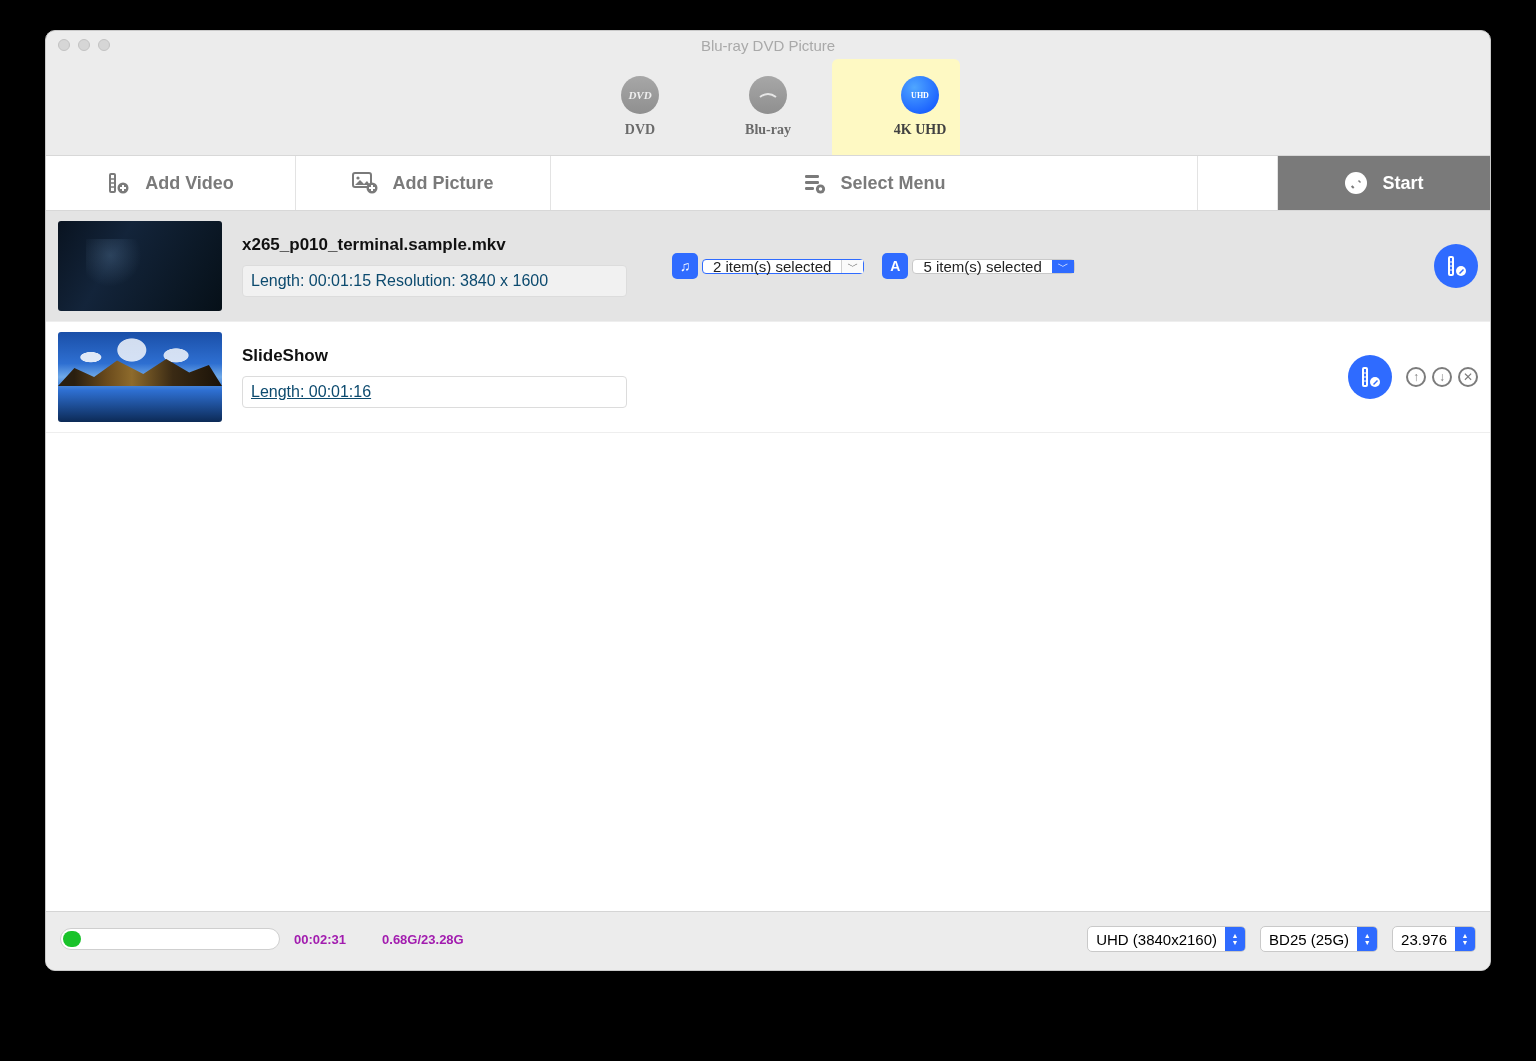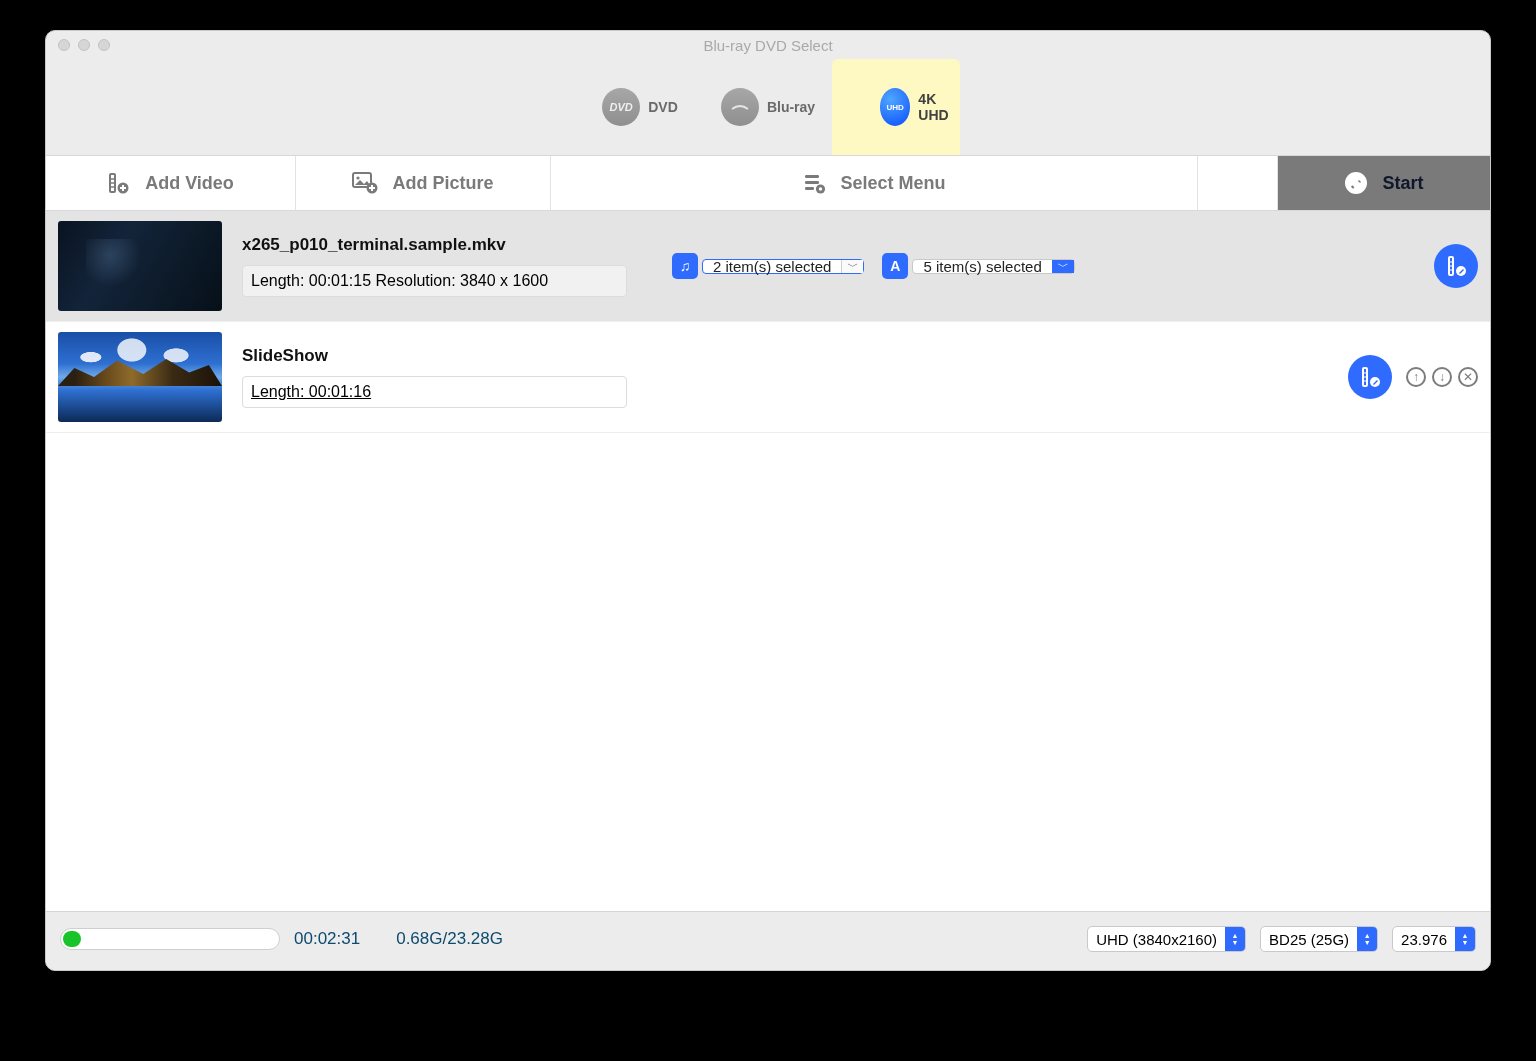--- a/index.html
+++ b/index.html
@@ -34,24 +34,25 @@
   .title {
     position: absolute; left: 0; right: 0; text-align: center;
     font-size: 15px; color: #a9a9a9; pointer-events: none;
   }
   
   .modes {
     display: flex; justify-content: center; gap: 0;
   }
   .mode {
     width: 128px; height: 96px;
-    display: flex; align-items: center; justify-content: center;
+    display: flex; flex-direction: column; align-items: center; justify-content: center;
     gap: 8px; border-radius: 6px 6px 0 0;
     font-size: 14px; font-weight: 700; color: #6a6a6a;
     cursor: pointer;
+    font-family: Liberation Serif, serif;
   }
   .mode.active { background: #fef9c3; color: #414141; padding-left: 48px; }
   .mode .circle {
     width: 38px; height: 38px; border-radius: 50%;
     background: linear-gradient(#a7a7a7,#8f8f8f);
     display: flex; align-items: center; justify-content: center;
     font-size: 11px; font-weight: 800; color: #eee; font-style: italic;
   }
   .mode .circle.blue {
     background: radial-gradient(circle at 35% 30%, #4fa6ff, #0a4cff);
@@ -65,21 +66,21 @@
     border-bottom: 1px solid #d8d8d8;
   }
   .tool {
     display: flex; align-items: center; justify-content: center;
     gap: 14px; height: 54px;
     border-right: 1px solid #e3e3e3;
     color: #7a7a7a; font-size: 18px; font-weight: 700;
     cursor: pointer;
   }
   .tool .ticon { color: #7a7a7a; }
-  .tool.start { background: #7a7a7a; color: #0f172a; border-right: none; align-items: center; }
+  .tool.start { background: #7a7a7a; color: #ffffff; border-right: none; align-items: center; }
   .tool.start .ticon { color: #fff; }
   .tool-add-video   { flex: 0 0 250px; }
   .tool-add-picture { flex: 0 0 255px; }
   .tool-select-menu { border-right: 1px solid #e3e3e3;  flex: 1 1 auto; }
   .tool-spacer { flex: 0 0 80px; background:#fff; border-right:1px solid #e3e3e3;}
   .tool-start-btn { flex: 0 0 212px; }
   
   .content { flex: 1; background: #fff; overflow: auto; }
   .row {
     display: flex; align-items: center; gap: 20px;
@@ -108,21 +109,21 @@
   }
   .thumb.landscape::after{
     content:""; position:absolute; left:0; right:0; bottom:36px; height:30px;
     background: linear-gradient(90deg,#2a1f10 10%, #6b4b1c 30%, #8e6b2c 45%, #3a2a14 70%, #1a1208 100%);
     clip-path: polygon(0 100%, 10% 40%, 22% 70%, 36% 15%, 52% 60%, 66% 10%, 80% 55%, 92% 30%, 100% 100%);
   }
   .meta { flex: 0 0 410px; display:flex; flex-direction:column; gap:10px;}
   .meta .name { font-size: 17px; font-weight: 700; color: #111; }
   .meta .info {
     background: #f1f1f1; border: 1px solid #dcdcdc; border-radius: 4px;
-    padding: 6px 8px; font-size: 16px; color: #000000; width: 385px;
+    padding: 6px 8px; font-size: 16px; color: #0c4a6e; width: 385px;
   }
   .row:not(.selected) .meta .info { background:#fff;text-decoration:underline; }
   .selectors { display:flex; align-items:center; gap:18px; }
   .sel-group { display:flex; align-items:center; gap:4px; }
   .sq-icon {
     width: 26px; height: 26px; border-radius: 5px;
     background: #2f6bff; color:#fff; display:flex;align-items:center;justify-content:center;
     font-size: 14px; font-weight:700;
   }
   .combo {
@@ -157,21 +158,21 @@
     border-top:1px solid #d5d5d5;
   }
   .progress {
     flex: 0 0 220px; height: 22px; background:#fff; border:1px solid #cfcfcf; border-radius:11px;
     position:relative; overflow:hidden;
   }
   .progress .fill {
     position:absolute; left:2px; top:2px; bottom:2px; width:18px;
     background:#19c32a; border-radius:9px;
   }
-  .footer-text { font-size:17px; color:#0c4a6e; }
+  .footer-text { font-size:13px; color:#a21caf;font-weight:bold; }
   .spacer { flex:1; }
   .fcombo {
     display:flex; align-items:center; height:26px;
     background:#fff; border:1px solid #c9c9c9; border-radius:5px;
     font-size:15px;
   }
   .fcombo .txt { padding: 0 8px; }
   .fcombo .handle {
     width:20px; height:100%; background:#2f6bff; border-radius:0 4px 4px 0;
     display:flex; flex-direction:column; align-items:center; justify-content:center;
@@ -183,21 +184,21 @@
 <body>
 
 <div class="window">
 
   <div class="titlebar">
     <div class="traffic">
       <div class="dot"></div>
       <div class="dot"></div>
       <div class="dot"></div>
     </div>
-    <div class="title">Blu-ray DVD Select</div>
+    <div class="title">Blu-ray DVD Picture</div>
   </div>
 
   <div class="modes">
     <div class="mode">
       <div class="circle">DVD</div>
       <span>DVD</span>
     </div>
     <div class="mode">
       <div class="circle">
         <svg width="20" height="20" viewBox="0 0 20 20">

